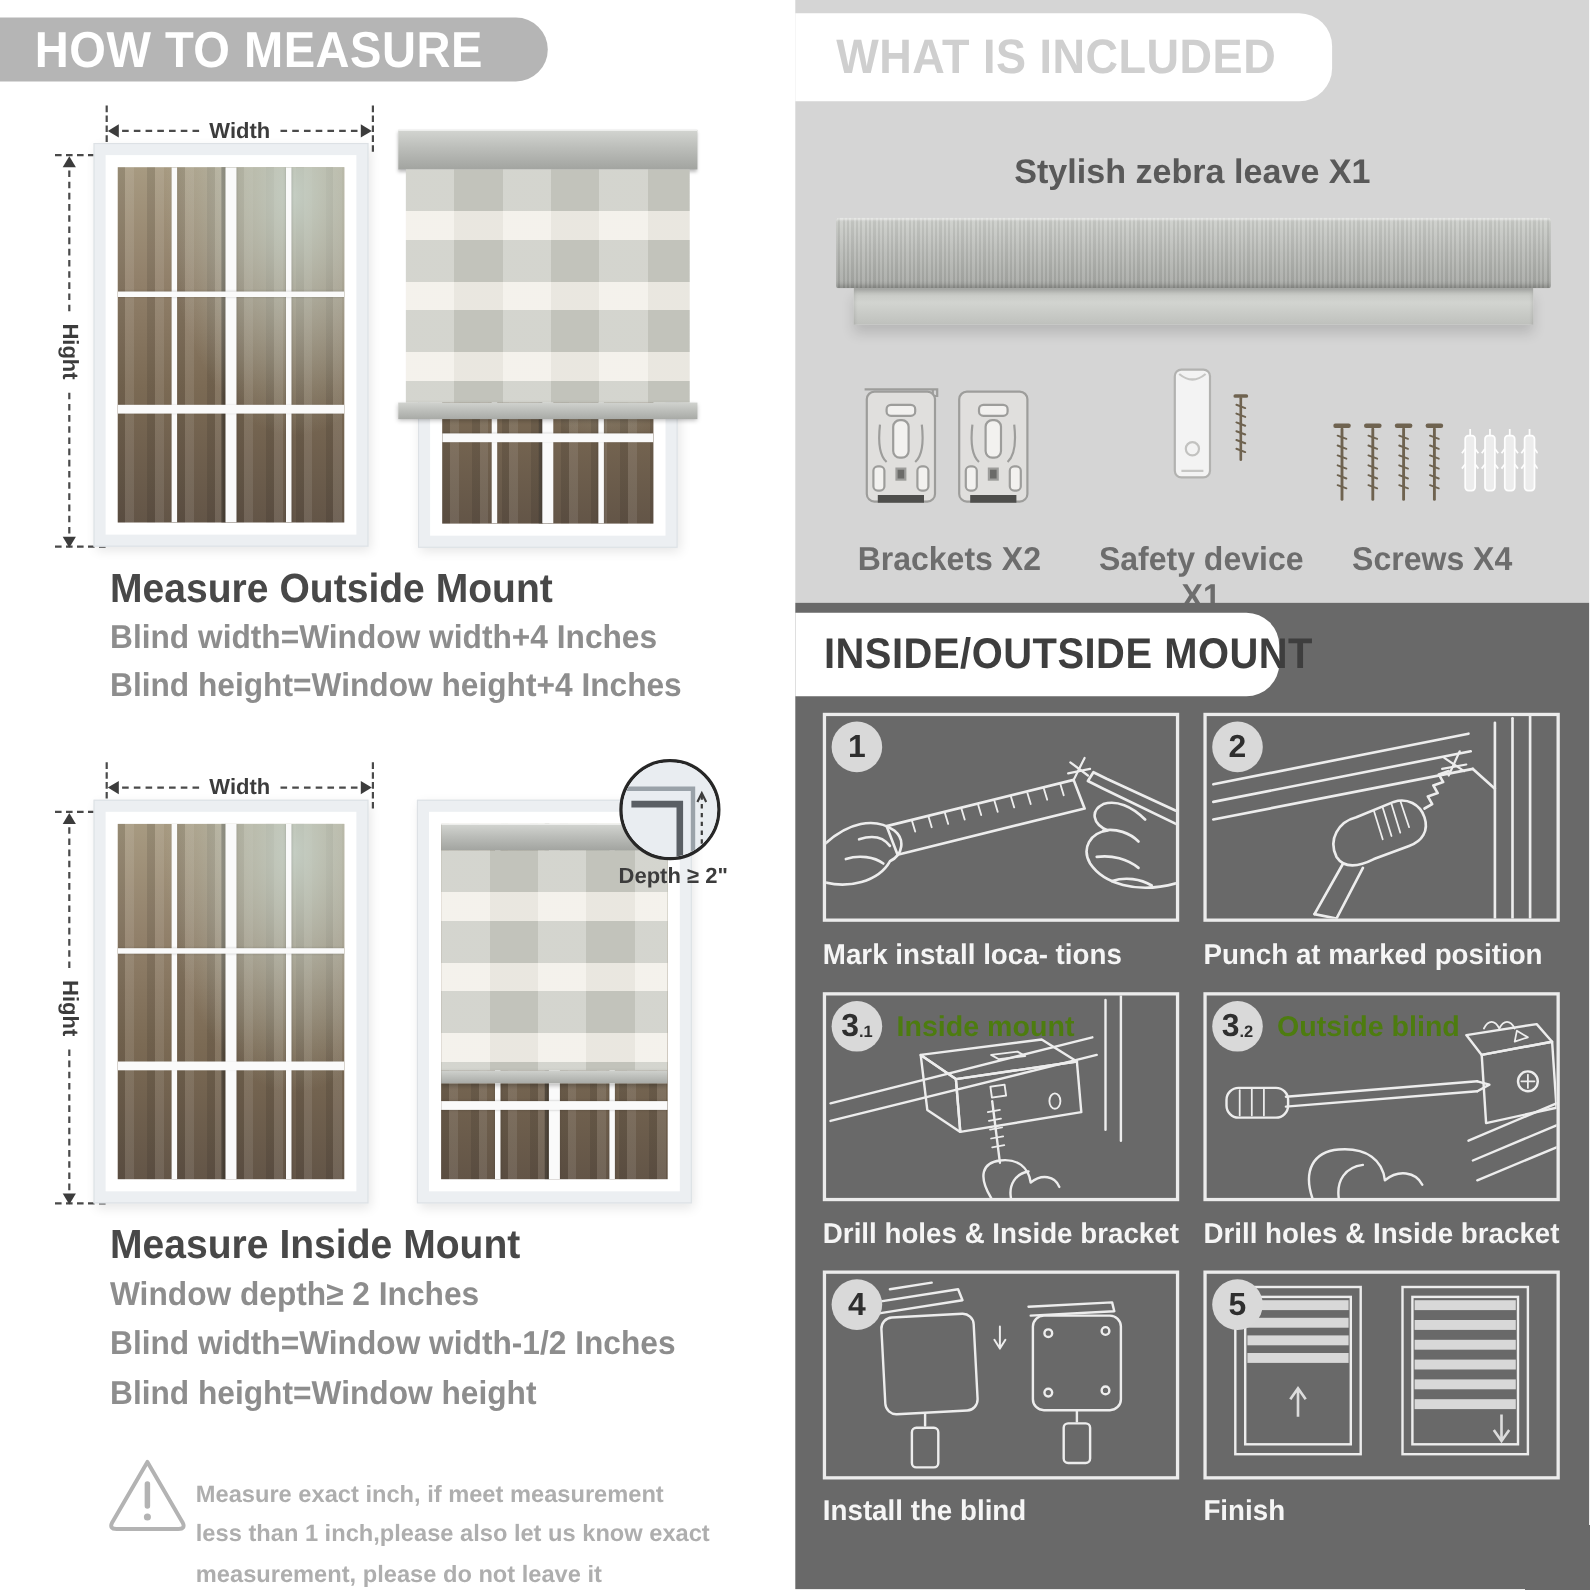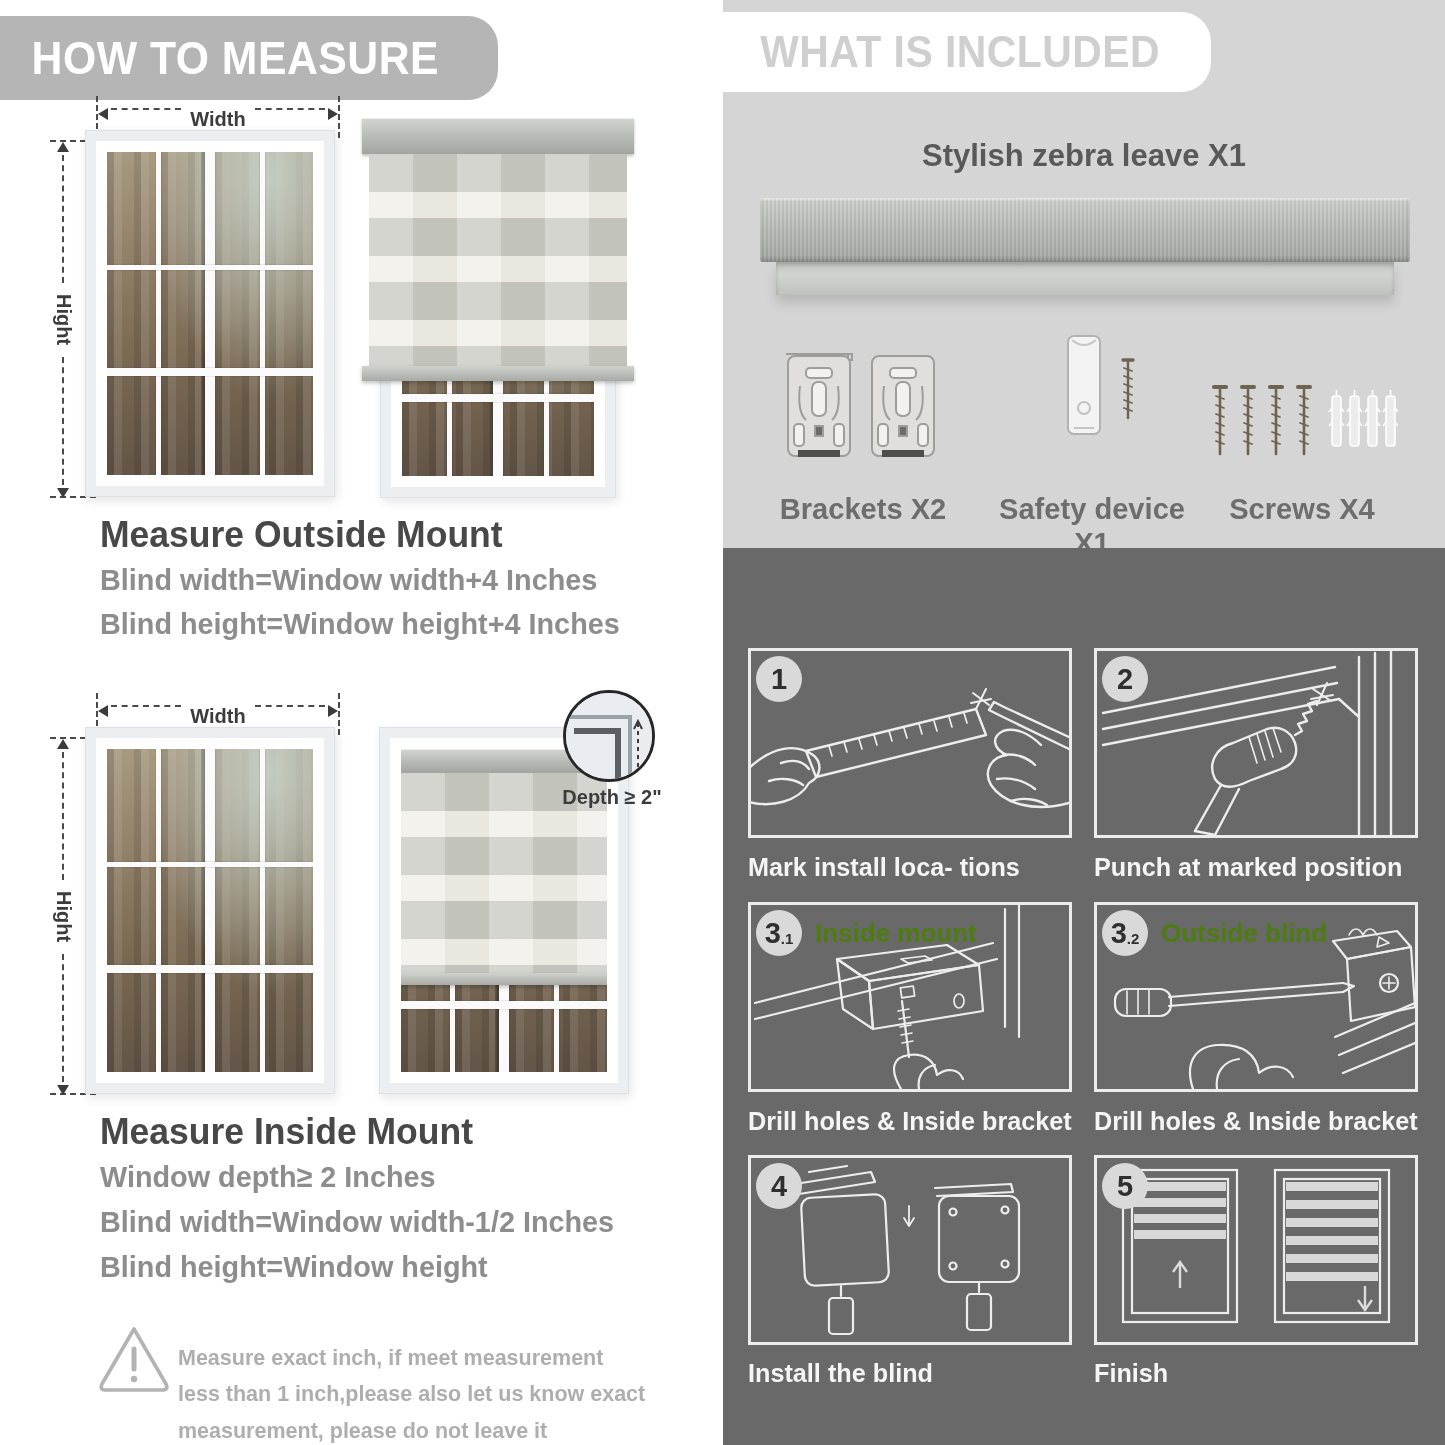--- a/index.html
+++ b/index.html
@@ -6,29 +6,29 @@
   *{box-sizing:border-box;}
   .canvas{
     position:relative;width:1445px;height:1445px;overflow:hidden;
     font-family:"Liberation Sans","DejaVu Sans",sans-serif;background:#ffffff;
   }
   .abs{position:absolute;}
 
   
   .pill{position:absolute;display:flex;align-items:center;border-radius:0 30px 30px 0;}
   .pill .pill-text{font-weight:700;letter-spacing:.5px;transform:scaleX(.93);transform-origin:left center;white-space:nowrap;}
-  .pill.left-h{left:0;top:16px;width:498px;height:84px;background:#b5b5b5;}
+  .pill.left-h{left:0;top:16px;width:498px;height:58px;background:#b5b5b5;}
   .pill.left-h .pill-text{font-size:46px;color:#ffffff;padding-left:34px;}
   .pill.incl-h{left:723px;top:12px;width:488px;height:80px;background:#ffffff;text-align:right;}
   .pill.incl-h .pill-text{font-size:44px;color:#cfcfcf;padding-left:40px;}
   .pill.mount-h{left:723px;top:557px;width:440px;height:76px;background:#ffffff;}
   .pill.mount-h .pill-text{font-size:39px;color:#3e3e3e;padding-left:28px;}
 
   
-  .measure-h{position:absolute;display:flex;height:22px;}
+  .measure-h{position:absolute;display:flex;align-items:center;height:22px;}
   .measure-v{position:absolute;display:flex;flex-direction:column;align-items:center;width:22px;}
   .hdash{flex:1;height:0;border-top:2px dashed #4a4a4a;margin:0 3px;}
   .vdash{flex:1;width:0;border-left:2px dashed #4a4a4a;margin:3px 0;}
   .mlabel{font-size:20px;font-weight:700;color:#3c3c3c;padding:0 6px;white-space:nowrap;}
   .mlabel-v{writing-mode:vertical-rl;font-size:20px;font-weight:700;color:#3c3c3c;background:#fff;padding:8px 0;}
   .arr-left{width:0;height:0;border-top:6px solid transparent;border-bottom:6px solid transparent;border-right:10px solid #3c3c3c;}
   .arr-right{width:0;height:0;border-top:6px solid transparent;border-bottom:6px solid transparent;border-left:10px solid #3c3c3c;}
   .arr-up{width:0;height:0;border-left:6px solid transparent;border-right:6px solid transparent;border-bottom:10px solid #3c3c3c;}
   .arr-down{width:0;height:0;border-left:6px solid transparent;border-right:6px solid transparent;border-top:10px solid #3c3c3c;}
   .tickv{position:absolute;width:0;height:42px;border-left:2px dashed #4a4a4a;}
@@ -317,20 +317,23 @@
           <path d="M0,12 l-3,4 M9,12 l3,4 M0,26 l-3,4 M9,26 l3,4"></path>
         </g>
     </g>
   </svg>
 
   <div class="item-label" style="left:768px;width:190px;">Brackets X2</div>
   <div class="item-label" style="left:982px;width:220px;">Safety device X1</div>
   <div class="item-label" style="left:1212px;width:180px;">Screws X4</div>
 
   <div class="dark"></div>
+  <div class="pill mount-h">
+    <span class="pill-text">INSIDE/OUTSIDE MOUNT</span>
+  </div>
 
   <div class="panel" style="left:748px;top:648px;">
     <span class="step-circle">
         <span class="num">1</span>
         <span class="sub"></span>
       </span>
     <svg class="art" viewBox="0 0 318 184">
       <g stroke="#ededed" stroke-width="2.4" fill="none" stroke-linecap="round" stroke-linejoin="round">
         <path d="M-5,120 C20,95 45,92 62,104 C72,112 70,126 58,132 C48,150 20,158 -5,150"></path>
         <path d="M30,112 C42,108 52,110 58,118"></path>

